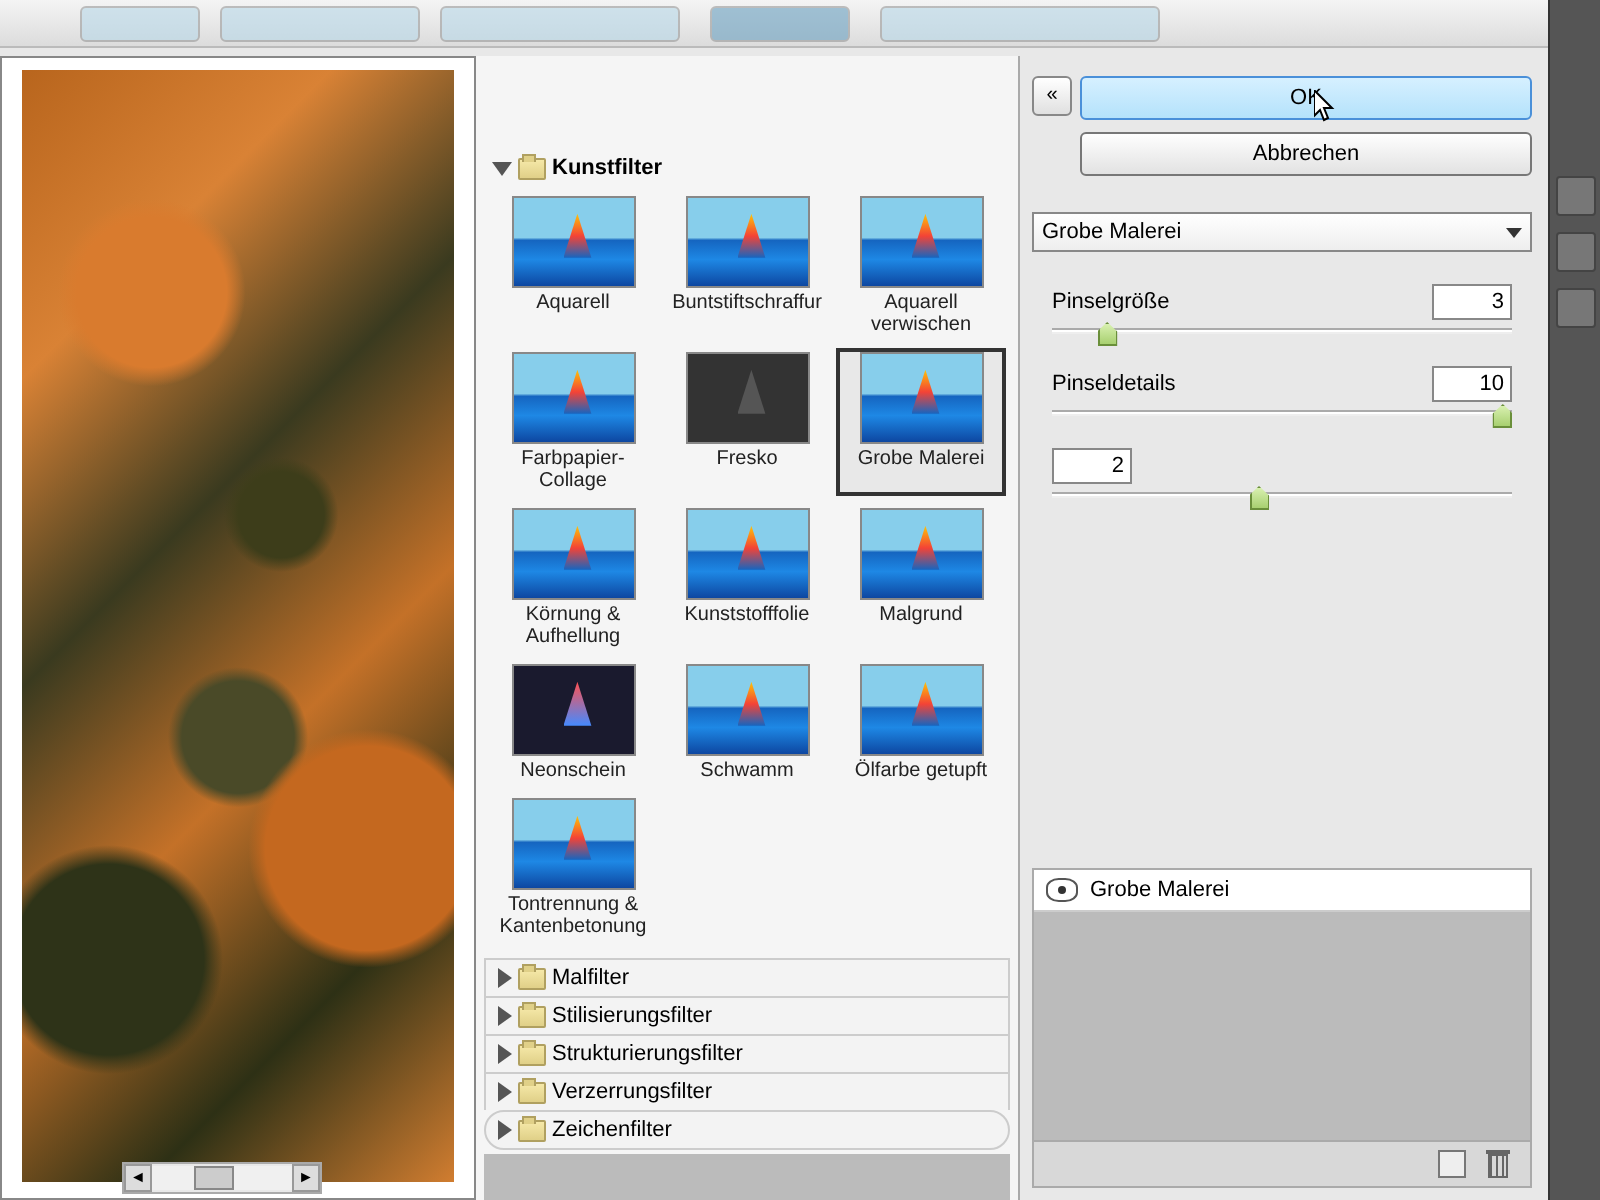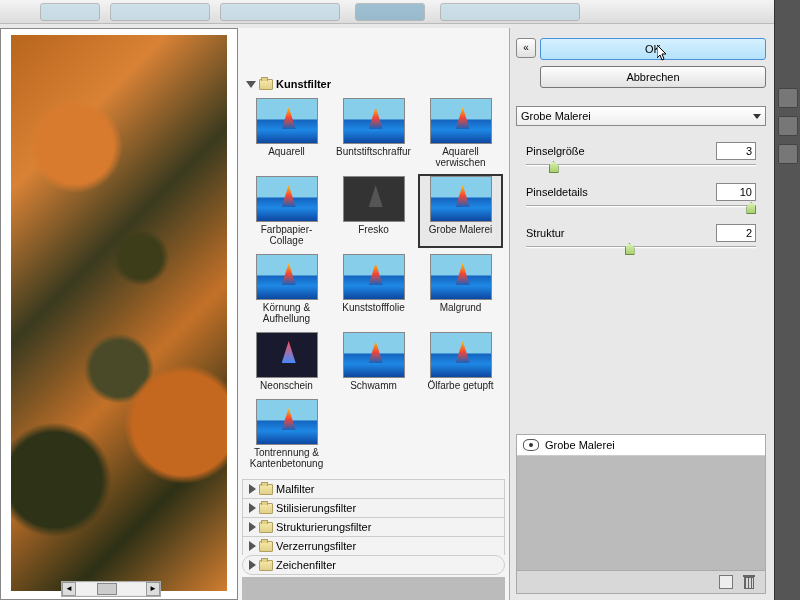--- a/index.html
+++ b/index.html
@@ -241,21 +241,20 @@
           <div class="slider-handle" style="left:12%"></div>
         </div>
         <div class="param-row">
           <span class="param-label">Pinseldetails</span>
           <input class="param-input" value="10" style="">
         </div>
         <div class="slider-track">
           <div class="slider-handle" style="left:98%"></div>
         </div>
         <div class="param-row">
-          <span class="param-label">Struktur</span>
           <input class="param-input" value="2" style="">
         </div>
         <div class="slider-track">
           <div class="slider-handle" style="left:45%"></div>
         </div>
       </div>
 
     <div class="effects-box">
       <div class="effect-row">
         <span class="eye-icon"></span>

